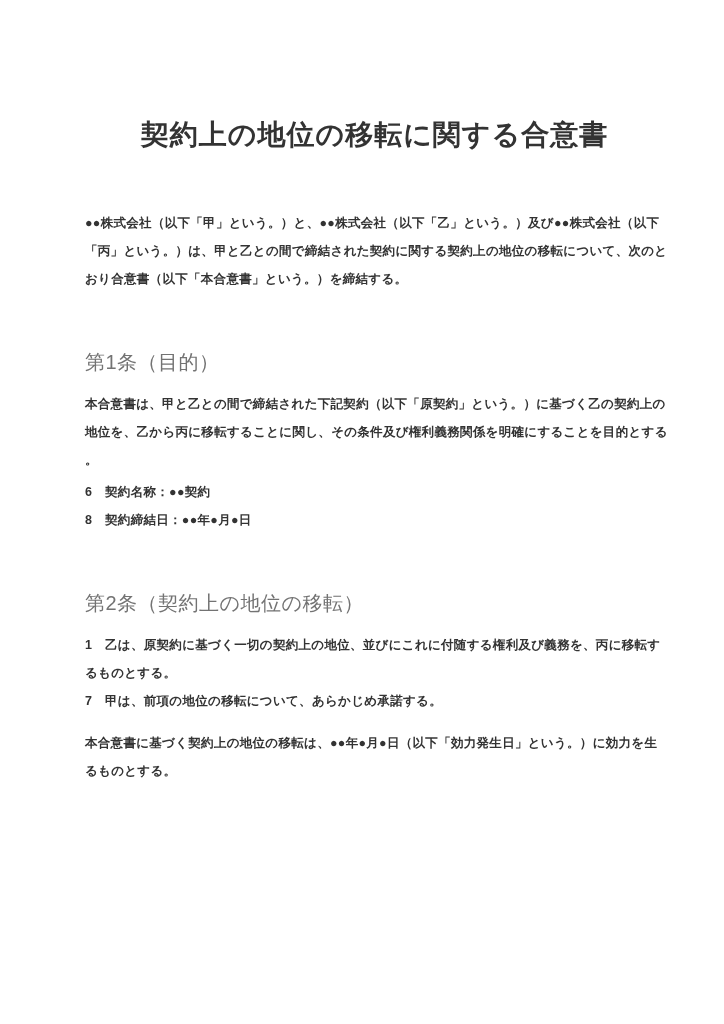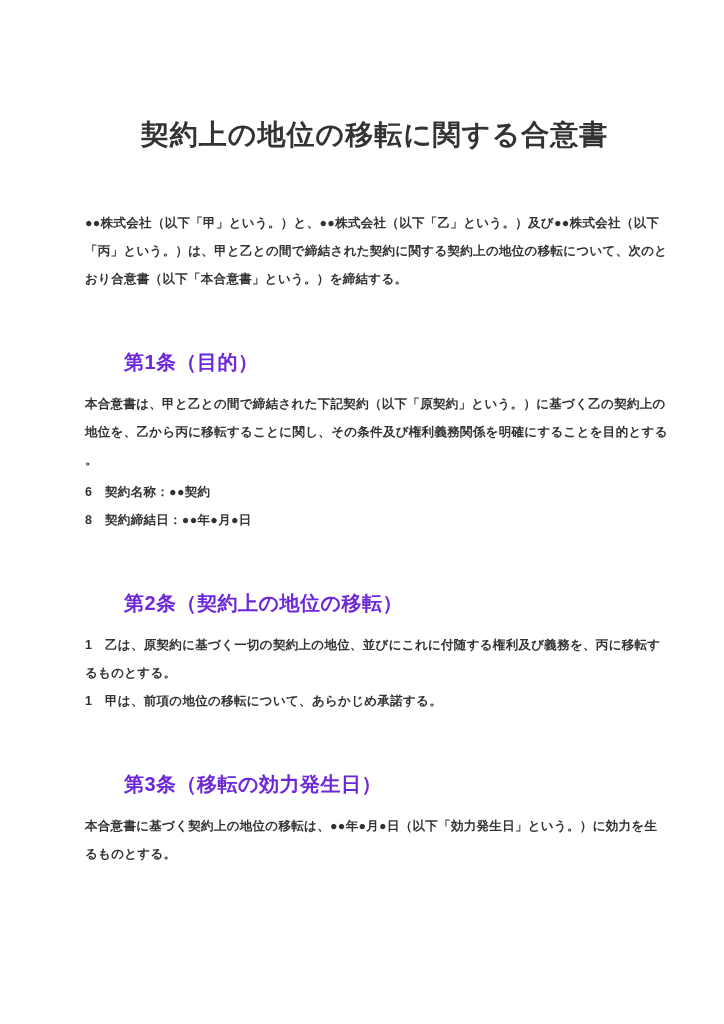--- a/index.html
+++ b/index.html
@@ -39,25 +39,24 @@
     line-height: 28px;
     letter-spacing: 0.3px;
     white-space: nowrap;
     color: #333333;
     font-weight: bold;
   }
   .article-heading {
     margin-top: 55px;
     font-size: 20px;
     line-height: 28px;
-    font-weight: 700;
+    font-weight: 400;
     letter-spacing: 0.5px;
     white-space: nowrap;
-    color: #6d28d9;
-    margin-left: 39px;
+    color: #737373;
   }
   .article-body {
     margin-top: 14px;
   }
   .article-list {
     margin-top: 4px;
   }
 </style>
 </head>
 <body>
@@ -83,25 +82,24 @@
       <div class="line">6　契約名称：●●契約</div>
       <div class="line">8　契約締結日：●●年●月●日</div>
     </div>
   </section>
 
   <section class="article">
     <h2 class="article-heading">第2条（契約上の地位の移転）</h2>
     <div class="article-body">
       <div class="line">1　乙は、原契約に基づく一切の契約上の地位、並びにこれに付随する権利及び義務を、丙に移転す</div>
       <div class="line">るものとする。</div>
-      <div class="line">1　甲は、前項の地位の移転について、あらかじめ承諾する。</div>
+      <div class="line">7　甲は、前項の地位の移転について、あらかじめ承諾する。</div>
     </div>
   </section>
 
   <section class="article">
-    <h2 class="article-heading">第3条（移転の効力発生日）</h2>
     <div class="article-body">
       <div class="line">本合意書に基づく契約上の地位の移転は、●●年●月●日（以下「効力発生日」という。）に効力を生</div>
       <div class="line">るものとする。</div>
     </div>
   </section>
 
 </div>
 
 </body></html>

